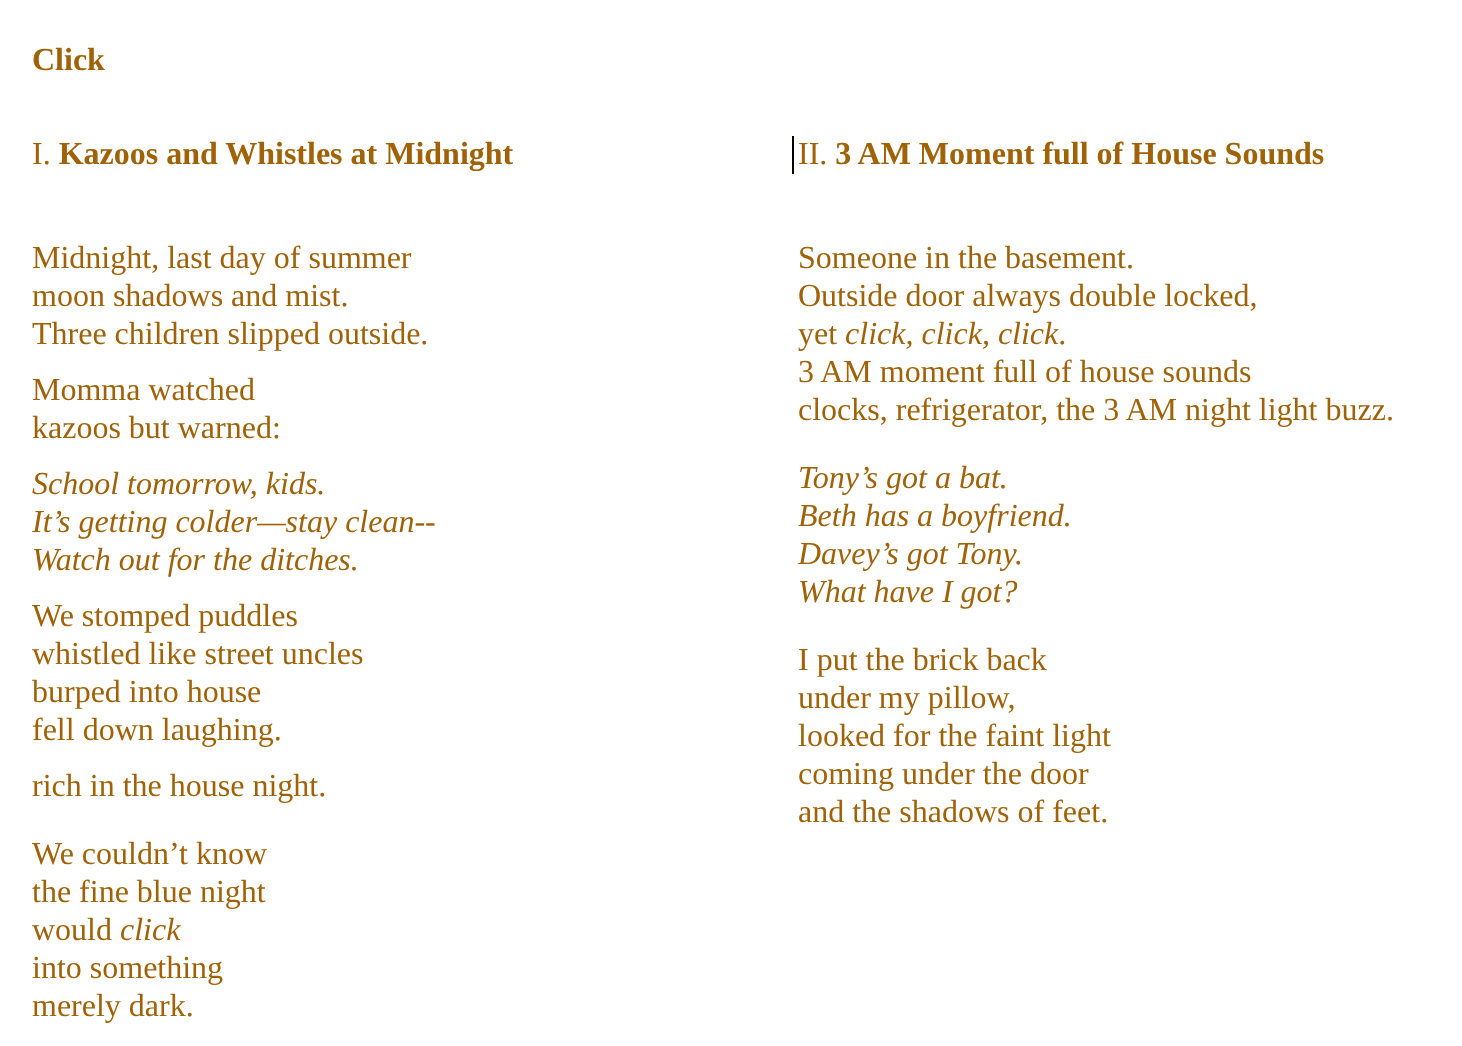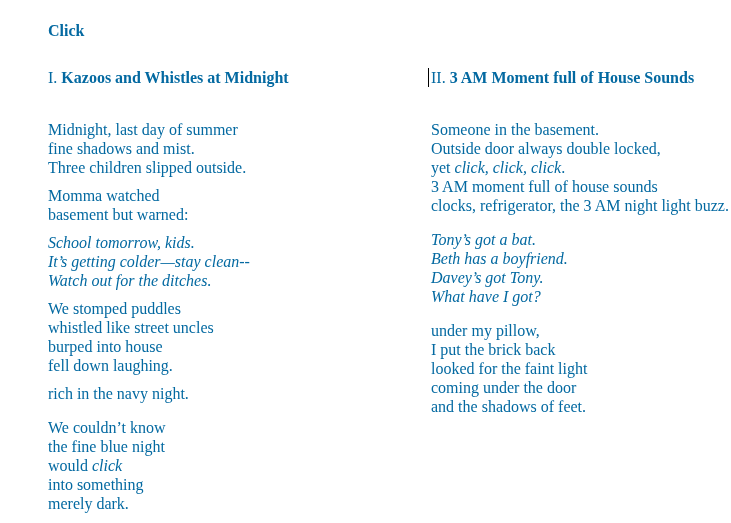--- a/index.html
+++ b/index.html
@@ -1,23 +1,23 @@
 <!DOCTYPE html>
 <html><head>
 <meta charset="utf-8">
 <style>
   html, body { margin: 0; padding: 0; background: #ffffff; }
   .page {
     position: relative;
     width: 731px;
     height: 523px;
     box-sizing: border-box;
-    padding: 21px 10px 0 48px;
+    padding: 21px 10px 0 16px;
     background: #ffffff;
-    color: #0369a1;
+    color: #a16207;
     font-family: "Liberation Serif", "DejaVu Serif", serif;
     font-size: 16px;
     line-height: 19px;
     overflow: hidden;
   }
   .title {
     font-size: 16px;
     font-weight: bold;
     margin: 0 0 12px 0;
     line-height: 19px;
@@ -50,40 +50,40 @@
 </head>
 <body>
 
 <div class="page">
   <h1 class="title">Click</h1>
   <div class="columns" id="columns">
       <div class="column column-1">
         <div class="heading"><span class="numeral">I. </span><span class="heading-text">Kazoos and Whistles at Midnight</span></div>
         <div class="stanza">
           <div class="line"><span class="rg">Midnight, last day of summer</span></div>
-          <div class="line"><span class="rg">fine shadows and mist.</span></div>
+          <div class="line"><span class="rg">moon shadows and mist.</span></div>
           <div class="line"><span class="rg">Three children slipped outside.</span></div>
         </div>
         <div class="stanza">
           <div class="line"><span class="rg">Momma watched</span></div>
-          <div class="line"><span class="rg">basement but warned:</span></div>
+          <div class="line"><span class="rg">kazoos but warned:</span></div>
         </div>
         <div class="stanza">
           <div class="line"><span class="it">School tomorrow, kids.</span></div>
           <div class="line"><span class="it">It’s getting colder—stay clean--</span></div>
           <div class="line"><span class="it">Watch out for the ditches.</span></div>
         </div>
         <div class="stanza">
           <div class="line"><span class="rg">We stomped puddles</span></div>
           <div class="line"><span class="rg">whistled like street uncles</span></div>
           <div class="line"><span class="rg">burped into house</span></div>
           <div class="line"><span class="rg">fell down laughing.</span></div>
         </div>
         <div class="stanza">
-          <div class="line"><span class="rg">rich in the navy night.</span></div>
+          <div class="line"><span class="rg">rich in the house night.</span></div>
         </div>
         <div class="stanza extra">
           <div class="line"><span class="rg">We couldn’t know</span></div>
           <div class="line"><span class="rg">the fine blue night</span></div>
           <div class="line"><span class="rg">would </span><span class="it">click</span></div>
           <div class="line"><span class="rg">into something</span></div>
           <div class="line"><span class="rg">merely dark.</span></div>
         </div>
       </div>
       <div class="column column-2">
@@ -95,21 +95,21 @@
           <div class="line"><span class="rg">3 AM moment full of house sounds</span></div>
           <div class="line"><span class="rg">clocks, refrigerator, the 3 AM night light buzz.</span></div>
         </div>
         <div class="stanza extra">
           <div class="line"><span class="it">Tony’s got a bat.</span></div>
           <div class="line"><span class="it">Beth has a boyfriend.</span></div>
           <div class="line"><span class="it">Davey’s got Tony.</span></div>
           <div class="line"><span class="it">What have I got?</span></div>
         </div>
         <div class="stanza extra">
+          <div class="line"><span class="rg">I put the brick back</span></div>
           <div class="line"><span class="rg">under my pillow,</span></div>
-          <div class="line"><span class="rg">I put the brick back</span></div>
           <div class="line"><span class="rg">looked for the faint light</span></div>
           <div class="line"><span class="rg">coming under the door</span></div>
           <div class="line"><span class="rg">and the shadows of feet.</span></div>
         </div>
       </div>
     </div>
 </div>
 
 </body></html>

